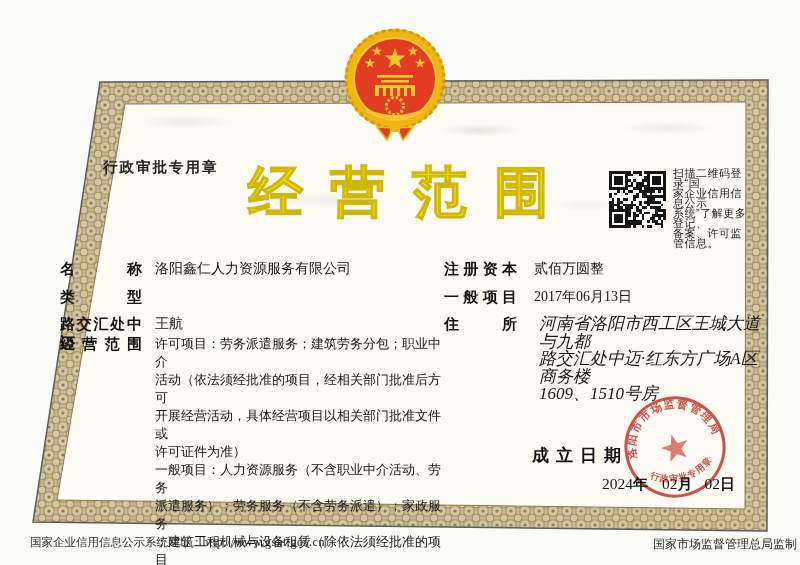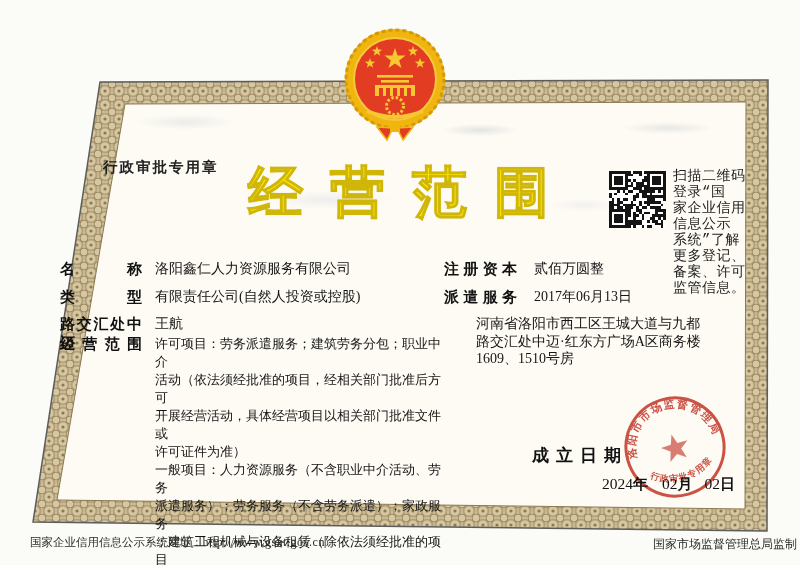--- a/index.html
+++ b/index.html
@@ -31,42 +31,42 @@
   #doc-title{
     left:248px;top:150px;width:330px;height:84px;line-height:84px;
     font-size:55px;font-weight:bold;white-space:nowrap;
     color:#f8e303;letter-spacing:27px;
     -webkit-text-stroke:1px #cfb608;
     text-shadow:0 0 1px #b9a408;
   }
   
   #qr-code{left:609px;top:171px;width:57px;height:57px;background:#fff;}
   #qr-code i{position:absolute;background:#141414;}
-  #qr-caption{left:673px;top:168px;width:74px;font-size:14px;line-height:16px;
+  #qr-caption{left:673px;top:168px;width:74px;font-size:11px;line-height:10px;
     letter-spacing:.5px;color:#222;white-space:pre-line;
-    font-family:Liberation Mono, monospace;}
+    font-family:Liberation Sans, sans-serif;}
   
   .row{position:absolute;display:flex;}
   .flabel{display:inline-block;font-weight:bold;font-size:15px;color:#111;
     text-align:justify;text-align-last:justify;flex:none;}
   .flabel.lw{width:82px;}
   .flabel.rw{width:73px;}
   .fvalue{font-family:"Liberation Serif","DejaVu Serif",serif;font-size:14px;color:#151515;}
   .pre{white-space:pre-line;}
   #row-name{left:60px;top:260px;width:380px;}
   #row-type{left:60px;top:288px;width:380px;}
   #row-legal{left:60px;top:315px;width:380px;}
   #row-scope{left:60px;top:335px;width:390px;}
   #row-name .fvalue,#row-type .fvalue,#row-legal .fvalue{margin-left:13px;}
   #scope-value{margin-left:13px;font-size:13px;line-height:18px;width:292px;}
   #row-capital{left:444px;top:260px;width:320px;}
   #row-established{left:444px;top:288px;width:320px;}
   #row-address{left:444px;top:315px;width:320px;}
   #row-capital .fvalue,#row-established .fvalue{margin-left:17px;}
-  #address-value{margin-left:32px;font-size:14px;line-height:17.5px;width:225px;}
+  #address-value{margin-left:22px;font-size:17px;line-height:17.5px;width:225px;font-style:italic;}
   
   #authority-row{left:532px;top:444px;font-size:17px;font-weight:bold;letter-spacing:7px;color:#111;}
   #seal{left:622px;top:394px;width:106px;height:106px;transform:rotate(-16deg);opacity:.9;}
   #date-row{left:602px;top:475px;font-size:15px;color:#111;white-space:nowrap;}
   #date-row .num{font-family:"Liberation Serif","DejaVu Serif",serif;font-size:15.5px;}
   #date-row .unit{font-weight:bold;}
   #date-row .gap1{margin-left:14px;}
   #date-row .gap2{margin-left:12px;}
   
   #footer-left{left:30px;top:535px;font-size:11.5px;color:#2a2a2a;white-space:nowrap;}
@@ -396,21 +396,20 @@
 家企业信用信息公示
 系统”了解更多登记、
 备案、许可监管信息。</div>
 
 <div id="row-name" class="row">
   <span class="flabel lw">名称</span>
   <span class="fvalue">洛阳鑫仁人力资源服务有限公司</span>
 </div>
 <div id="row-type" class="row">
   <span class="flabel lw">类型</span>
-  <span class="fvalue">有限责任公司(自然人投资或控股)</span>
 </div>
 <div id="row-legal" class="row">
   <span class="flabel lw">路交汇处中迈</span>
   <span class="fvalue">王航</span>
 </div>
 <div id="row-scope" class="row">
   <span class="flabel lw">经营范围</span>
   <span id="scope-value" class="fvalue pre">许可项目：劳务派遣服务；建筑劳务分包；职业中介
 活动（依法须经批准的项目，经相关部门批准后方可
 开展经营活动，具体经营项目以相关部门批准文件或
@@ -419,24 +418,25 @@
 派遣服务）；劳务服务（不含劳务派遣）；家政服务
 ；建筑工程机械与设备租赁（除依法须经批准的项目
 外，凭营业执照依法自主开展经营活动）</span>
 </div>
 
 <div id="row-capital" class="row">
   <span class="flabel rw">注册资本</span>
   <span class="fvalue">贰佰万圆整</span>
 </div>
 <div id="row-established" class="row">
-  <span class="flabel rw">派遣服务</span>
+  <span class="flabel rw">一般项目</span>
   <span class="fvalue">2017年06月13日</span>
 </div>
 <div id="row-address" class="row">
+  <span class="flabel rw">住所</span>
   <span id="address-value" class="fvalue pre">河南省洛阳市西工区王城大道与九都
 路交汇处中迈·红东方广场A区商务楼
 1609、1510号房</span>
 </div>
 
 <div id="authority-row" class="abs">成立日期</div>
 
 <svg id="seal" class="abs" viewBox="0 0 106 106">
   <defs>
     <path id="seal-arc-top" d="M 15,66 A 40,40 0 1 1 91,66" fill="none"></path>

